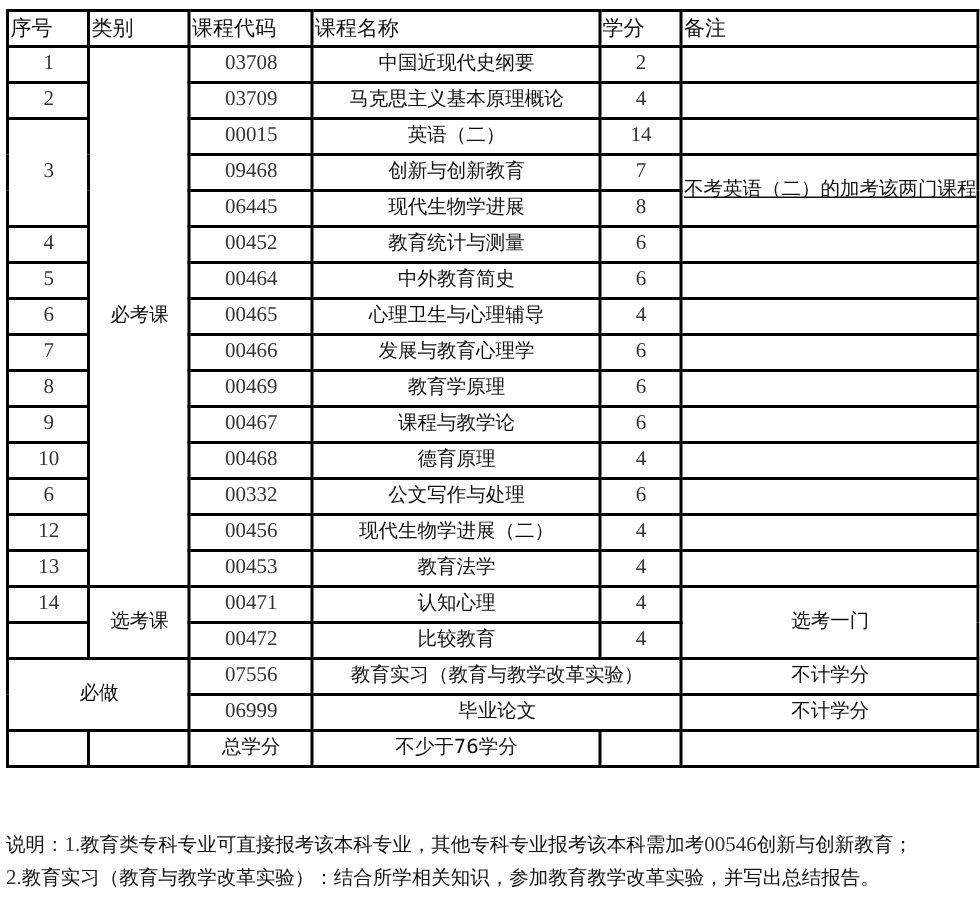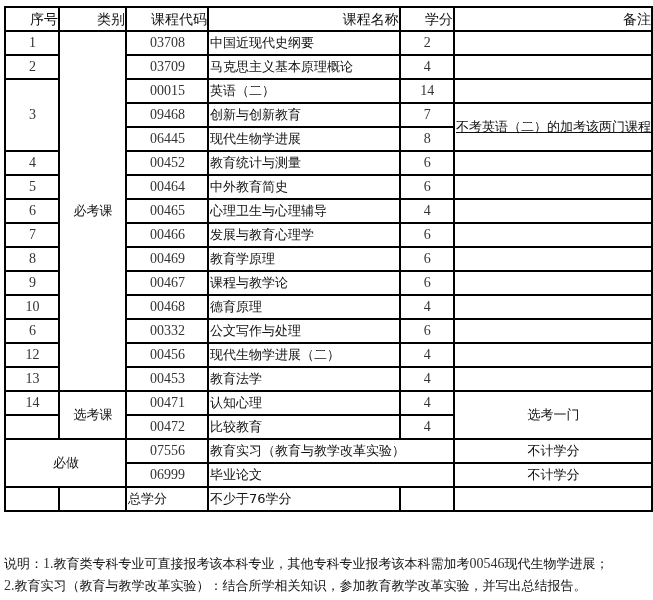--- a/index.html
+++ b/index.html
@@ -3,23 +3,23 @@
 <meta charset="utf-8">
 <style>
   html, body { margin: 0; padding: 0; background: #ffffff; }
   body { width: 653px; height: 600px; position: relative; overflow: hidden;
          font-family: "DejaVu Sans", sans-serif; color: #111; }
   table.plan { position: absolute; left: 4px; top: 6px; border-collapse: collapse;
                table-layout: fixed; }
   table.plan td { border: 2px solid #000; height: 22px; padding: 0 0 0 1px;
                   font-size: 13px; line-height: 18px; white-space: nowrap; overflow: hidden; }
   table.plan td.c { text-align: center; }
-  table.plan td.l { text-align: left; }
+  table.plan td.l { text-align: center; }
   table.plan td.num { font-family: "Liberation Serif", serif; font-size: 14px; color: #333; }
-  table.plan tr.hdr td { font-size: 14px; text-align: right; margin-left: 44px; }
+  table.plan tr.hdr td { font-size: 14px; text-align: left; margin-left: 44px; }
   td.note2 { line-height: 24px; white-space: normal; text-decoration: underline; }
   .notes { position: absolute; left: 4px; top: 553px; width: 660px; font-size: 13px;
            line-height: 22px; white-space: nowrap; }
   .notes .n { font-family: "Liberation Serif", serif; font-size: 14px; color: #333; }
 </style>
 </head>
 <body>
 
 <table class="plan">
   <colgroup>
@@ -176,15 +176,15 @@
     <td></td>
     <td class="l">总学分</td>
     <td class="l">不少于76学分</td>
     <td></td>
     <td></td>
   </tr>
 </tbody>
   </table>
 
 <div class="notes">
-  <div><span>说明：</span><span class="n">1.</span><span>教育类专科专业可直接报考该本科专业，其他专科专业报考该本科需加考</span><span class="n">00546</span><span>现代生物学进展；</span></div>
+  <div><span>说明：</span><span class="n">1.</span><span>教育类专科专业可直接报考该本科专业，其他专科专业报考该本科需加考</span><span class="n">00546</span><span>创新与创新教育；</span></div>
   <div><span class="n">2.</span><span>教育实习（教育与教学改革实验）：结合所学相关知识，参加教育教学改革实验，并写出总结报告。</span></div>
 </div>
 
 </body></html>

